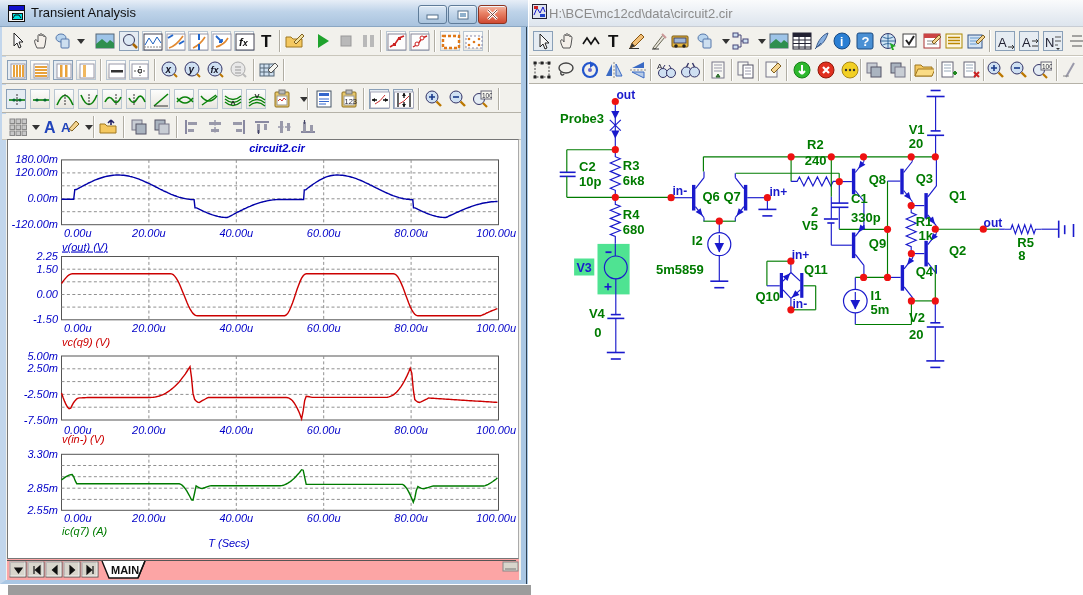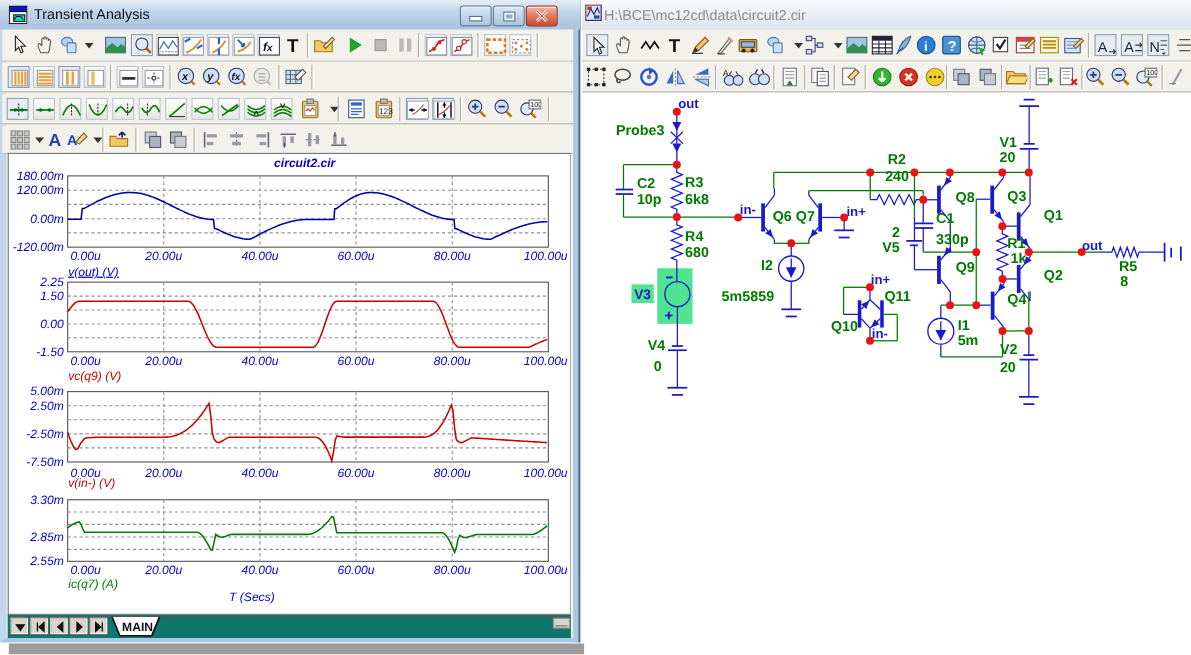--- a/index.html
+++ b/index.html
@@ -13,21 +13,21 @@
 #lwin{position:absolute;left:0;top:0;width:528px;height:584px;}
 #ltitle{position:absolute;left:0;top:0;width:528px;height:27px;background:linear-gradient(#e7eef7,#bed3e9 45%,#a9c3de);border-bottom:1px solid #8ba7c3;}
 #ltitle .txt{position:absolute;left:31px;top:5px;font-size:13px;color:#111;}
 #lbody{position:absolute;left:0;top:27px;width:528px;height:557px;background:#f2f1ec;border-left:6px solid #c2d6ec;border-right:7px solid #aac7e4;border-bottom:4px solid #aac7e4;}
 .tbrow{position:absolute;left:-4px;right:0;background:#f2f1ec;}
 #ltb1{top:0;height:29px;border-bottom:1px solid #c9c6bb;}
 #ltb2{top:30px;height:27px;border-bottom:1px solid #b5b2a8;}
 #ltb3{top:58px;height:28px;border-bottom:1px solid #b5b2a8;}
 #ltb4{top:87px;height:26px;border-bottom:1px solid #c9c6bb;}
 #plotpanel{position:absolute;left:1px;top:112px;width:512px;height:420px;background:#fff;border:1px solid #777;border-right-color:#aaa;}
-#tabbar{position:absolute;left:1px;top:532px;width:512px;height:21px;background:#0f766e;}
+#tabbar{position:absolute;left:1px;top:532px;width:512px;height:21px;background:#fca5a5;}
 #graybar{position:absolute;left:8px;top:585px;width:523px;height:10px;background:#9c9c9c;}
 
 .cbtn{position:absolute;top:5px;width:29px;height:19px;border:1px solid #5f7c99;border-radius:3px;background:linear-gradient(#dce9f5,#c3d6ea 45%,#aac4dd);box-shadow:inset 0 1px 0 #f0f6fb;}
 .cbtn.close{background:linear-gradient(#f2b6a5,#e98468 40%,#cf4932);border-color:#8d3320;}
 
 .ic{position:absolute;width:20px;height:20px;font-size:13px;line-height:20px;text-align:center;color:#222;}
 .btn{border:1px solid #b9c6d2;background:linear-gradient(#fdfdfc,#e8e6df);}
 .sep{position:absolute;width:1px;height:22px;background:#b0ada3;box-shadow:1px 0 0 #fff;}
 svg text{font-family:"Liberation Sans",sans-serif;}
 </style></head><body>

